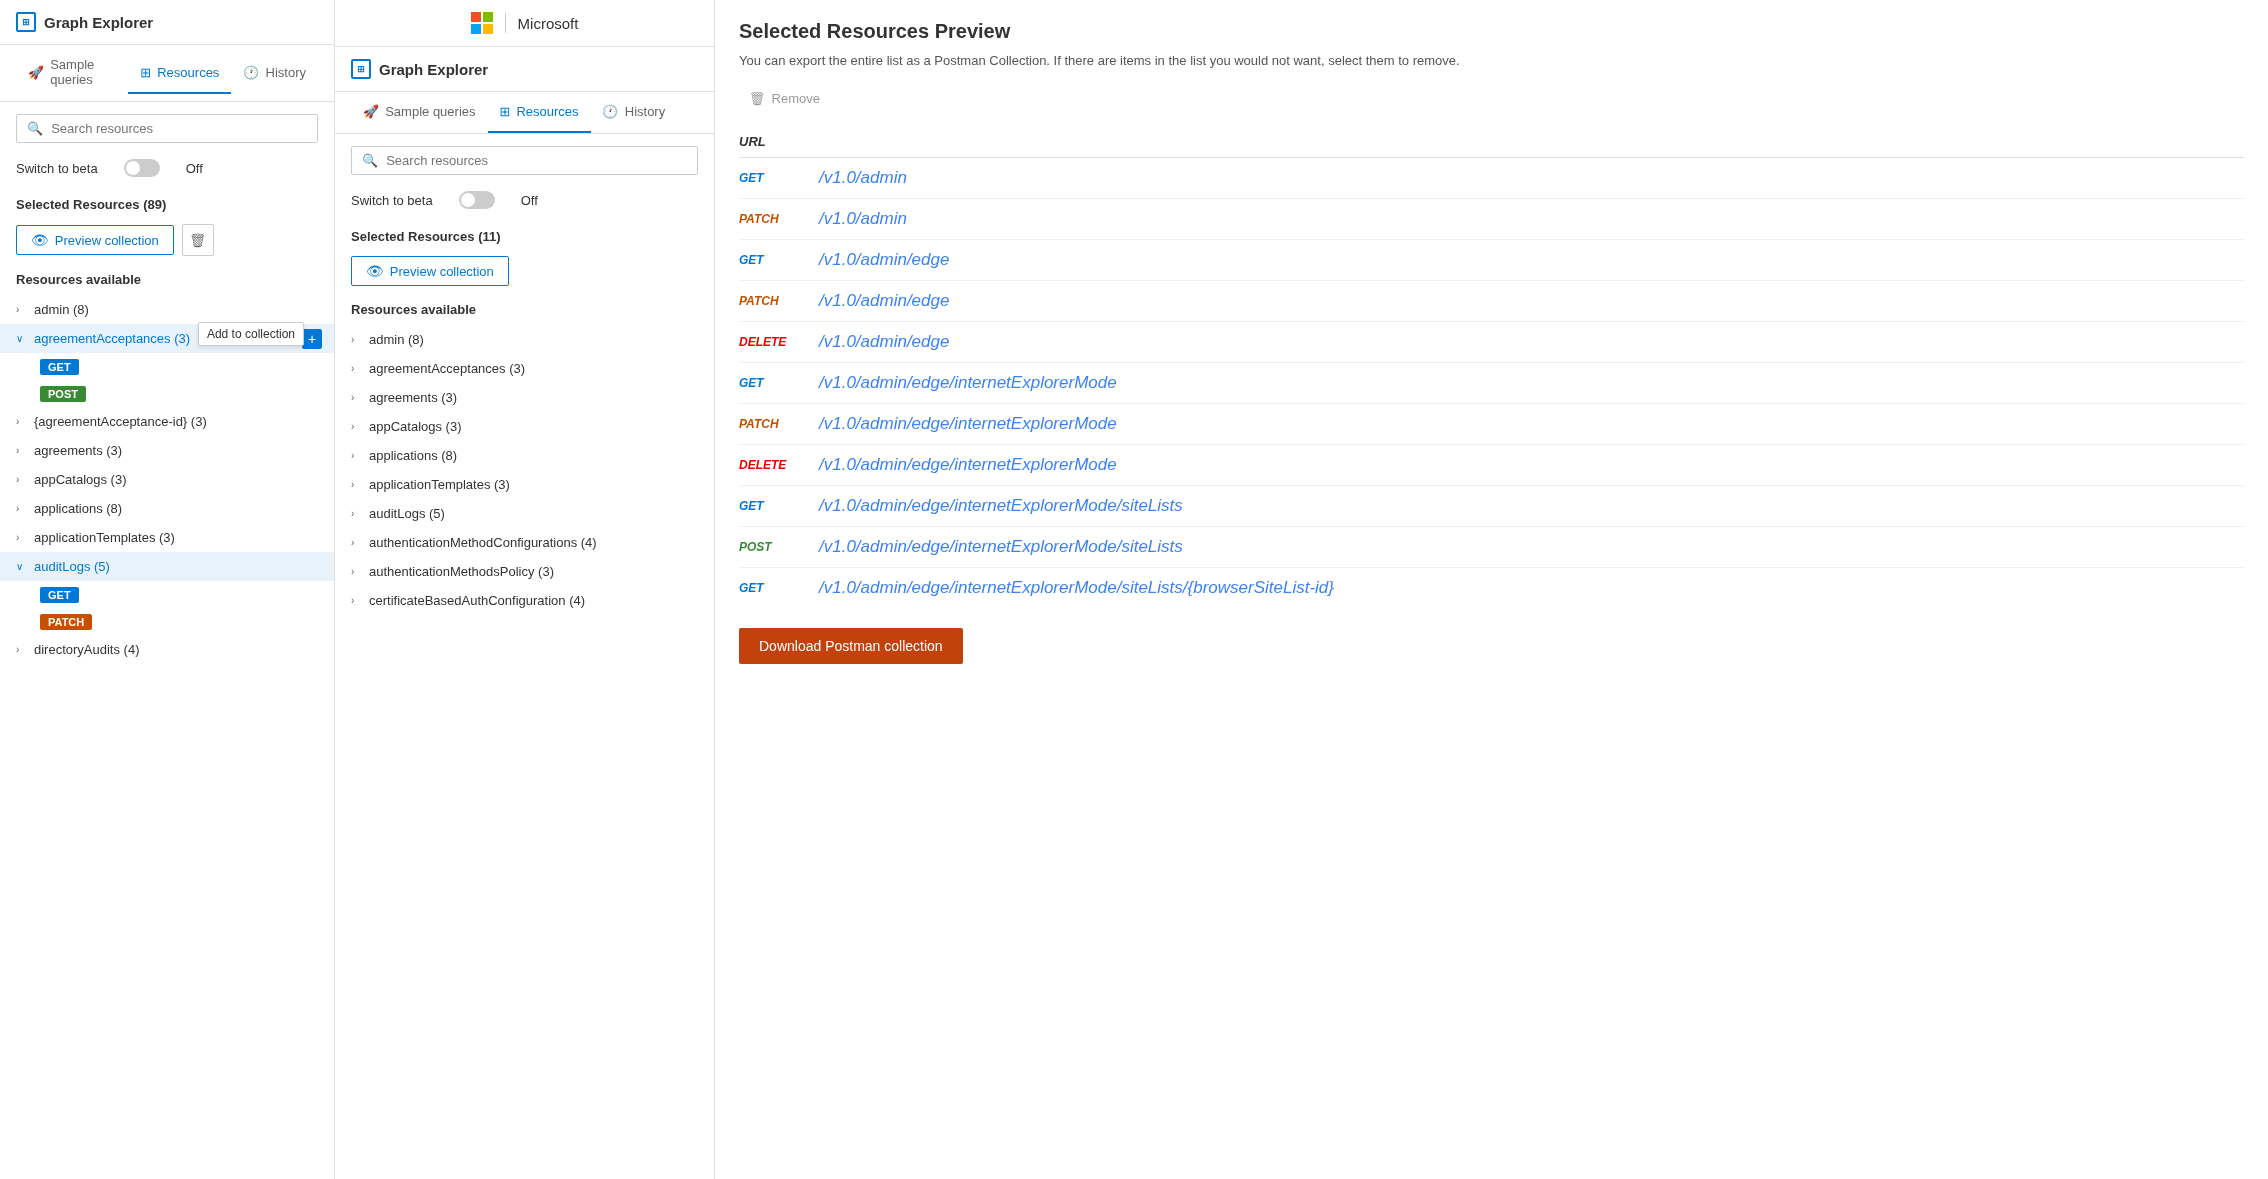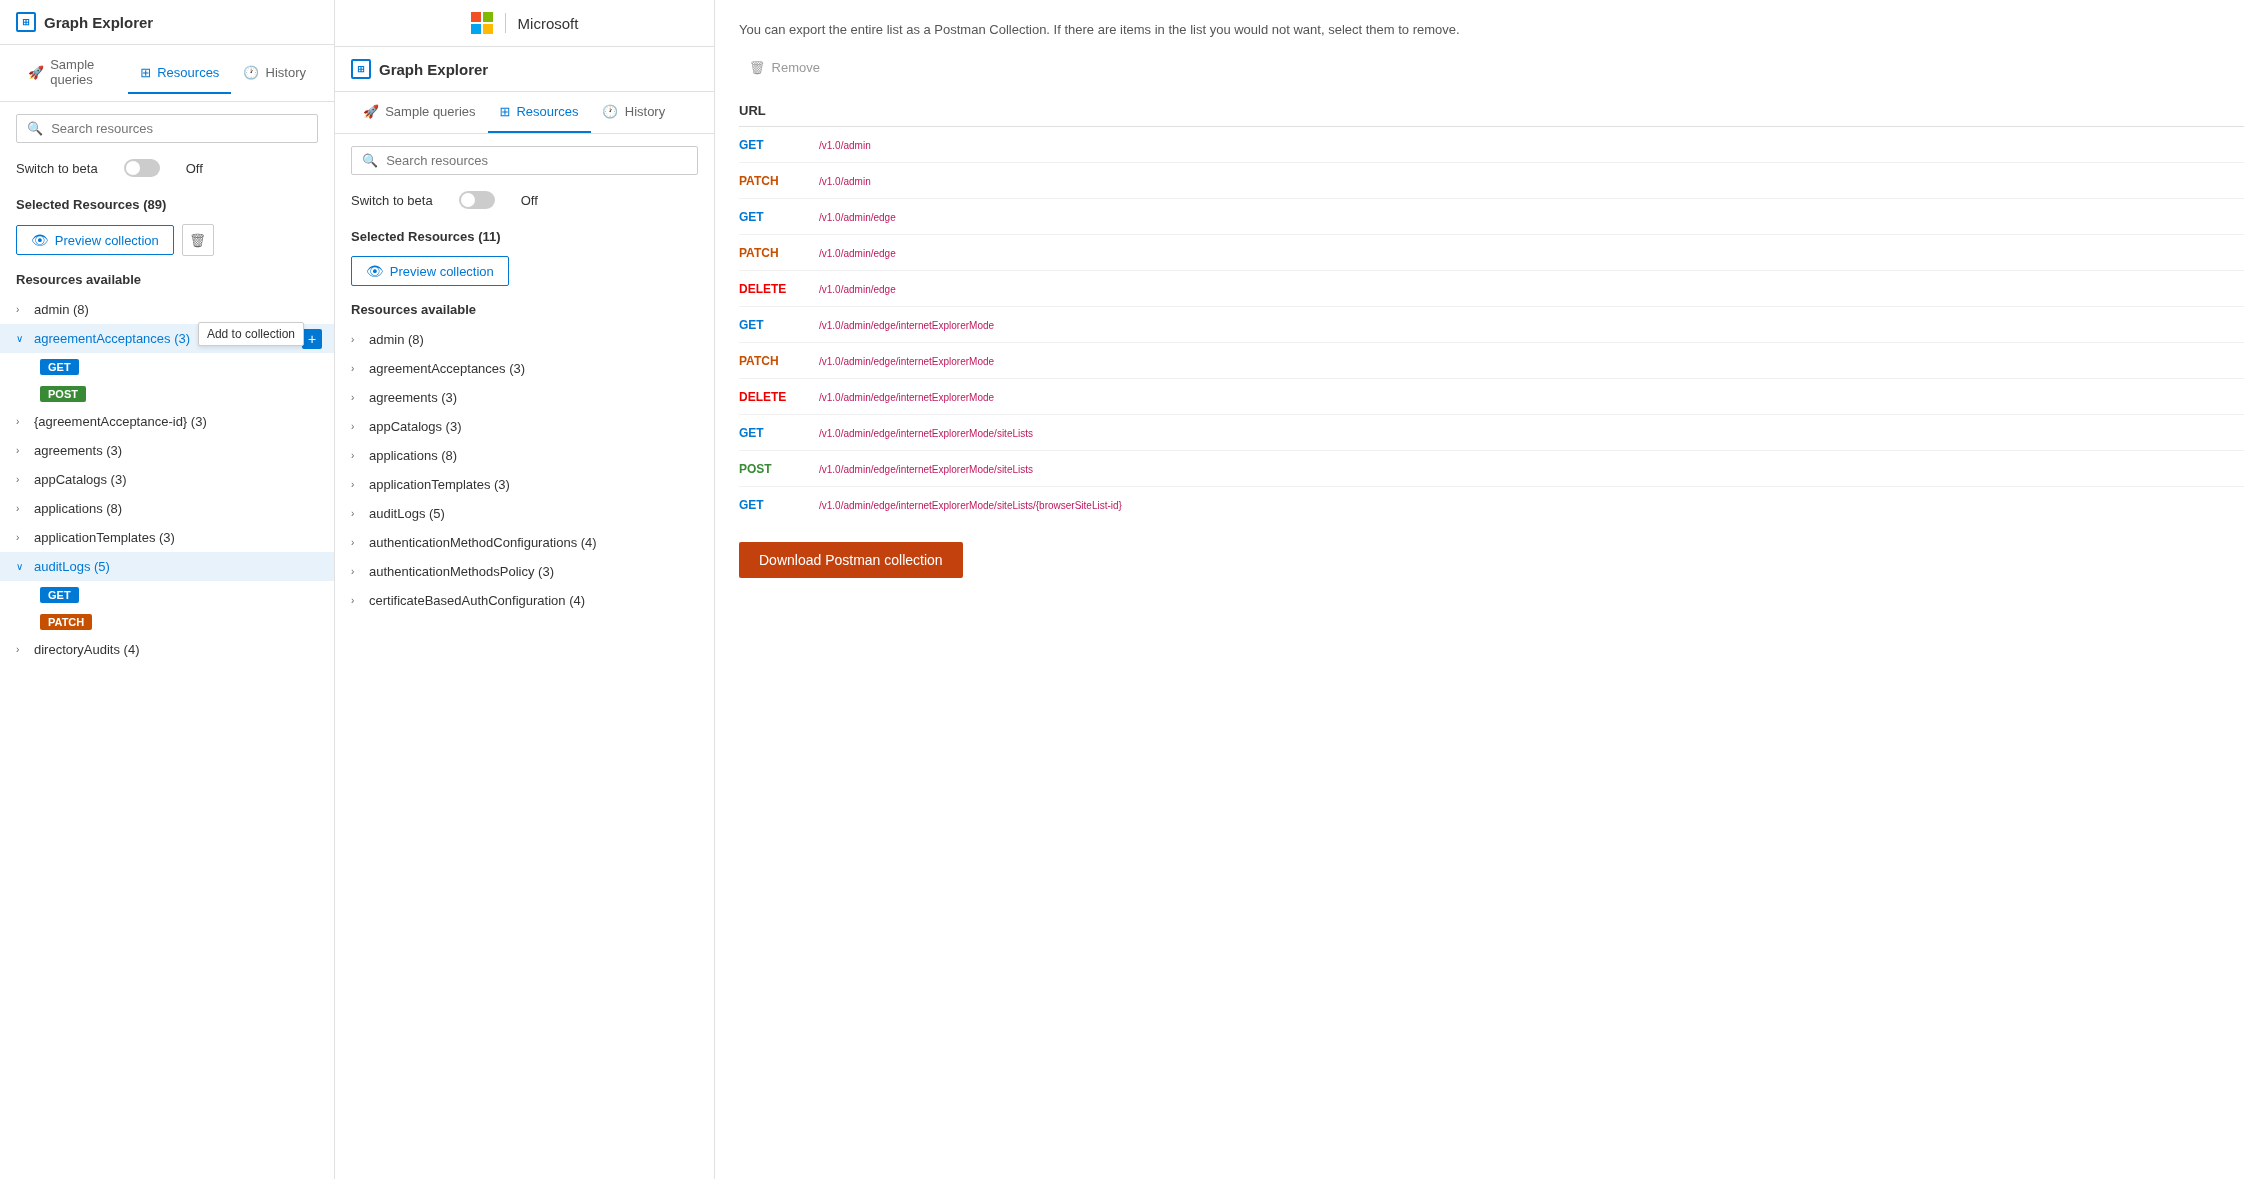--- a/index.html
+++ b/index.html
@@ -60,30 +60,30 @@
     .divider-v { width: 1px; height: 20px; background: #ccc; }
 
     
     .preview-panel { padding: 20px 24px; flex: 1; overflow-y: auto; }
     .preview-title { font-size: 20px; font-weight: 600; color: #333; margin-bottom: 8px; }
     .preview-desc { font-size: 13px; color: #555; margin-bottom: 16px; line-height: 1.5; }
     .remove-btn { display: flex; align-items: center; gap: 6px; padding: 4px 10px; border: none; background: none; color: #999; cursor: not-allowed; font-size: 13px; margin-bottom: 16px; }
     .remove-btn .trash-icon { font-size: 13px; }
 
     
-    .url-table { width: 100%; border-collapse: collapse; }
+    .url-table { width: 100%; border-collapse: collapse; font-style: italic; }
     .url-table th { text-align: left; font-size: 13px; font-weight: 600; color: #333; padding: 8px 0; border-bottom: 1px solid #e0e0e0; }
     .url-table td { padding: 10px 0; font-size: 13px; vertical-align: middle; }
     .url-table tr:not(:last-child) td { border-bottom: 1px solid #f0f0f0; }
     .method-label { font-weight: 700; font-size: 12px; min-width: 60px; display: inline-block; }
     .method-label.get { color: #0078d4; }
     .method-label.patch { color: #c75000; }
     .method-label.delete { color: #e00; }
     .method-label.post { color: #388a34; }
-    .url-path { color: #be185d; font-size: 10px; }
+    .url-path { color: #3b82f6; font-size: 17px; }
 
     .download-btn { margin-top: 20px; padding: 10px 20px; background: #c2410c; color: #fff; border: none; border-radius: 2px; cursor: pointer; font-size: 14px; font-weight: 400; }
 
     
     .resource-list::-webkit-scrollbar { width: 6px; }
     .resource-list::-webkit-scrollbar-track { background: #f1f1f1; }
     .resource-list::-webkit-scrollbar-thumb { background: #ccc; border-radius: 3px; }
 
     .eye-icon { font-size: 14px; }
   </style>
@@ -302,20 +302,21 @@
     </div>
     <div class="resource-item">
       <span class="chevron">›</span>
       <span>certificateBasedAuthConfiguration (4)</span>
     </div>
   </div>
 </div>
 
 <div class="panel3">
   <div class="preview-panel">
+    <h2 class="preview-title">Selected Resources Preview</h2>
     <p class="preview-desc">You can export the entire list as a Postman Collection. If there are items in the list you would not want, select them to remove.</p>
 
     <button class="remove-btn">
       <span class="trash-icon">🗑</span>
       <span>Remove</span>
     </button>
 
     <table class="url-table">
       <thead>
         <tr>

